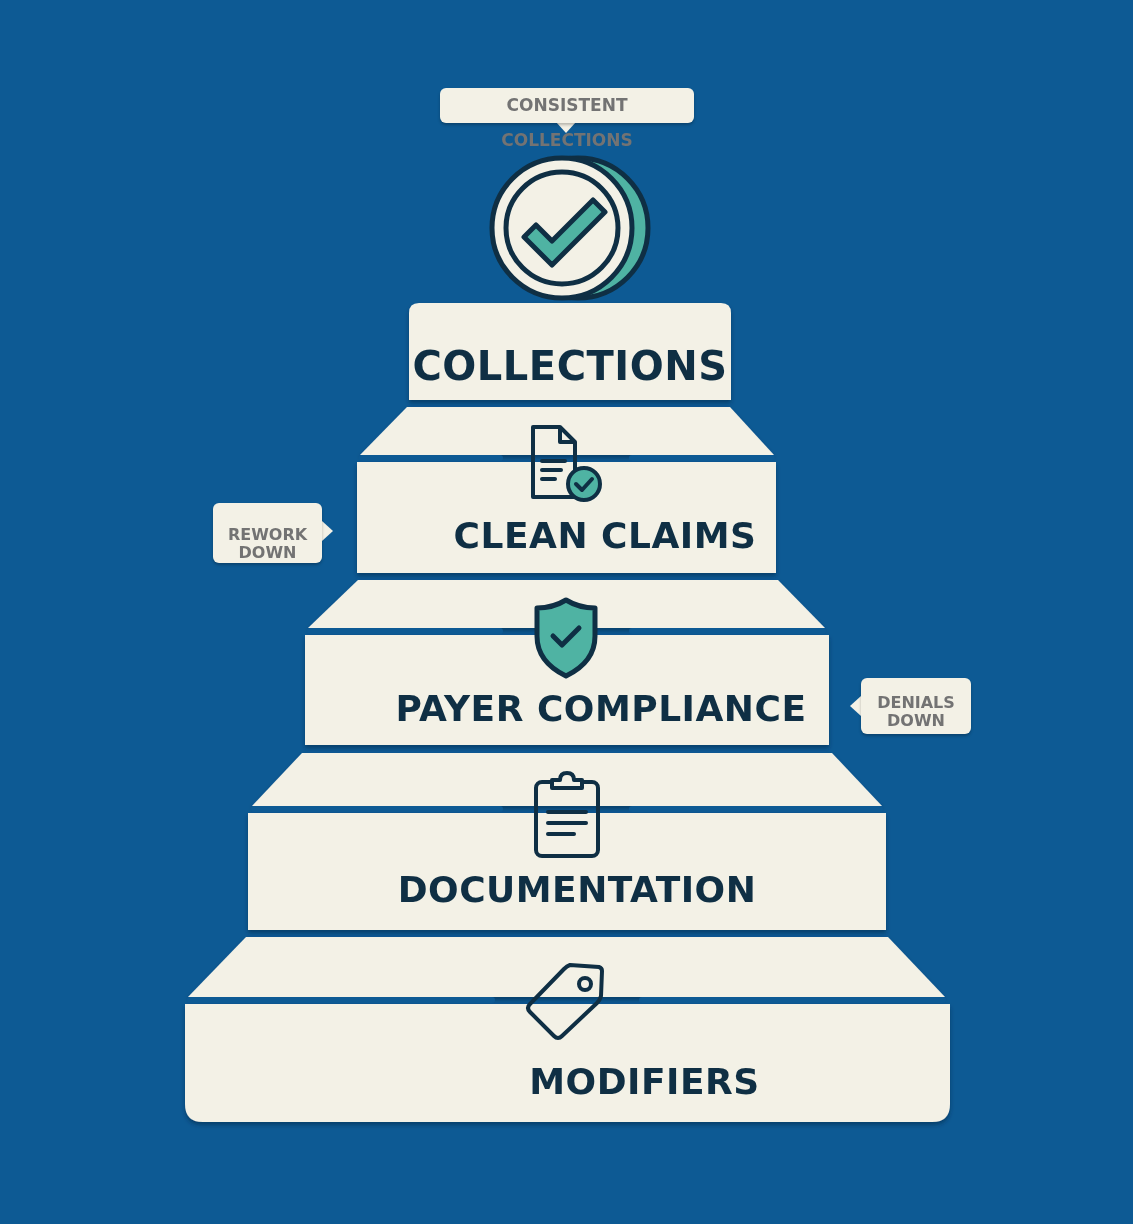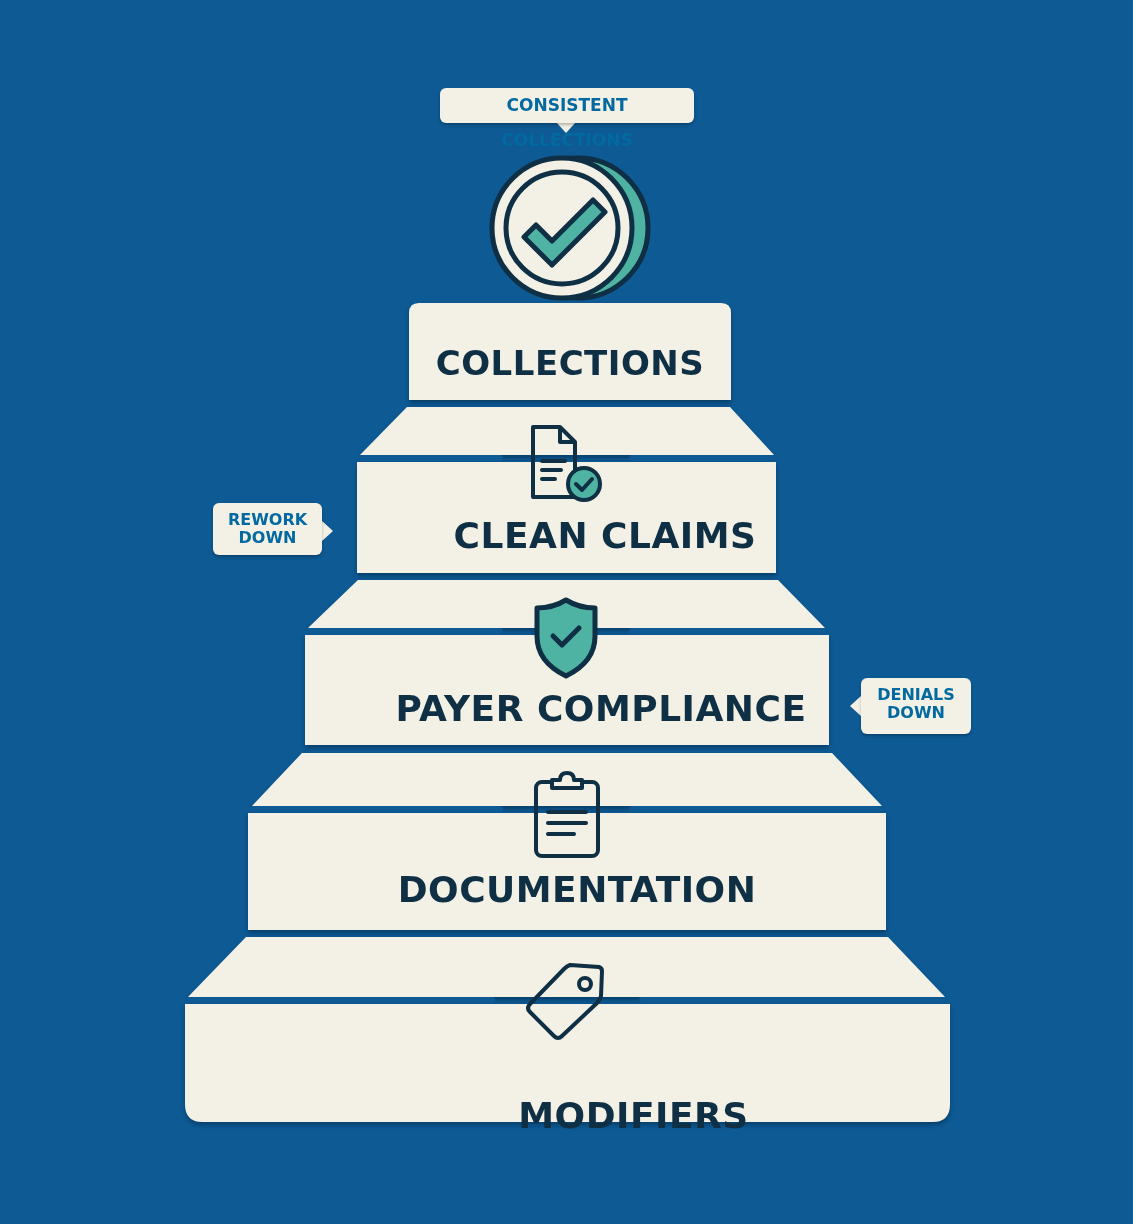--- a/index.html
+++ b/index.html
@@ -10,21 +10,21 @@
     position:relative;
   }
   svg.shapes { position:absolute; left:0; top:0; }
   .label {
     position:absolute; text-align:center; color:#0f2f44;
     font-weight:700; letter-spacing:0.5px; white-space:nowrap;
     font-family:"DejaVu Sans","Liberation Sans",sans-serif;
   }
   .callout {
     position:absolute; background:#f3f1e6; border-radius:6px;
-    color:#0369a1; font-weight:700; text-align:center;
+    color:#737373; font-weight:700; text-align:center;
     font-family:"DejaVu Sans","Liberation Sans",sans-serif;
     box-shadow:0 2px 3px rgba(0,0,0,0.25);
     line-height:1.15;
   }
   .icon { position:absolute; }
 </style>
 </head>
 <body>
 
 <svg class="shapes" width="1133" height="1224" viewBox="0 0 1133 1224">
@@ -72,25 +72,25 @@
   <span>CONSISTENT COLLECTIONS</span>
 </div>
 
 <svg class="icon" style="left:472px; top:145px;" width="205" height="160" viewBox="0 0 205 160">
   <circle cx="106" cy="83" r="70" fill="#4fb3a3" stroke="#0f2f44" stroke-width="5"></circle>
   <circle cx="90" cy="83" r="70" fill="#f3f1e6" stroke="#0f2f44" stroke-width="5"></circle>
   <circle cx="90" cy="83" r="56" fill="#f3f1e6" stroke="#0f2f44" stroke-width="5"></circle>
   <path d="M52,92 L64,80 L80,96 L121,55 L133,67 L80,120 Z" fill="#4fb3a3" stroke="#0f2f44" stroke-width="5" stroke-linejoin="round"></path>
 </svg>
 
-<div class="label" style="left:409px; width:322px; top:343px; font-size:34px;">COLLECTIONS</div>
+<div class="label" style="left:409px; width:322px; top:343px; font-size:40px;">COLLECTIONS</div>
 <div class="label" style="left:357px; width:496px; top:515px; font-size:36px;">CLEAN CLAIMS</div>
 <div class="label" style="left:305px; width:592px; top:688px; font-size:36px;">PAYER COMPLIANCE</div>
 <div class="label" style="left:248px; width:638px; top:869px; font-size:36px;margin-left:10px;">DOCUMENTATION</div>
-<div class="label" style="left:174px; width:919px; top:1061px; font-size:36px;margin-top:34px;">MODIFIERS</div>
+<div class="label" style="left:185px; width:919px; top:1061px; font-size:36px;">MODIFIERS</div>
 
 <svg class="icon" style="left:527px; top:423px;" width="80" height="82" viewBox="0 0 80 82">
   <path d="M6,4 H33 L48,19 V74 H6 Z" fill="none" stroke="#0f2f44" stroke-width="4" stroke-linejoin="round"></path>
   <path d="M33,4 V19 H48" fill="none" stroke="#0f2f44" stroke-width="4" stroke-linejoin="round"></path>
   <line x1="15" y1="38" x2="38" y2="38" stroke="#0f2f44" stroke-width="4" stroke-linecap="round"></line>
   <line x1="15" y1="47" x2="34" y2="47" stroke="#0f2f44" stroke-width="4" stroke-linecap="round"></line>
   <line x1="15" y1="56" x2="28" y2="56" stroke="#0f2f44" stroke-width="4" stroke-linecap="round"></line>
   <circle cx="57" cy="61" r="16" fill="#4fb3a3" stroke="#0f2f44" stroke-width="4"></circle>
   <path d="M49,61 L55,67 L65,56" fill="none" stroke="#0f2f44" stroke-width="4" stroke-linecap="round" stroke-linejoin="round"></path>
 </svg>
@@ -106,21 +106,21 @@
   <line x1="16" y1="42" x2="54" y2="42" stroke="#0f2f44" stroke-width="4" stroke-linecap="round"></line>
   <line x1="16" y1="53" x2="54" y2="53" stroke="#0f2f44" stroke-width="4" stroke-linecap="round"></line>
   <line x1="16" y1="64" x2="42" y2="64" stroke="#0f2f44" stroke-width="4" stroke-linecap="round"></line>
 </svg>
 
 <svg class="icon" style="left:522px; top:958px;" width="90" height="90" viewBox="0 0 90 90">
   <path d="M48,7 L77,9 Q80,10 80,13 L79,38 Q78,42 75,45 L40,78 Q36,82 32,78 L8,54 Q4,50 8,46 L42,11 Q45,8 48,7 Z" fill="none" stroke="#0f2f44" stroke-width="4" stroke-linejoin="round"></path>
   <circle cx="63" cy="26" r="6" fill="none" stroke="#0f2f44" stroke-width="4"></circle>
 </svg>
 
-<div class="callout" style="left:213px; top:503px; width:109px; height:52px; font-size:16px; padding-top:8px; box-sizing:border-box;">
+<div class="callout" style="left:213px; top:503px; width:109px; height:60px; font-size:16px; padding-top:23px; box-sizing:border-box;">
   <div>REWORK</div>
   <div>DOWN</div>
 </div>
 
-<div class="callout" style="left:861px; top:678px; width:110px; height:56px; font-size:16px; padding-top:8px; box-sizing:border-box;">
+<div class="callout" style="left:861px; top:678px; width:110px; height:56px; font-size:16px; padding-top:16px; box-sizing:border-box;">
   <div>DENIALS</div>
   <div>DOWN</div>
 </div>
 
 </body></html>

